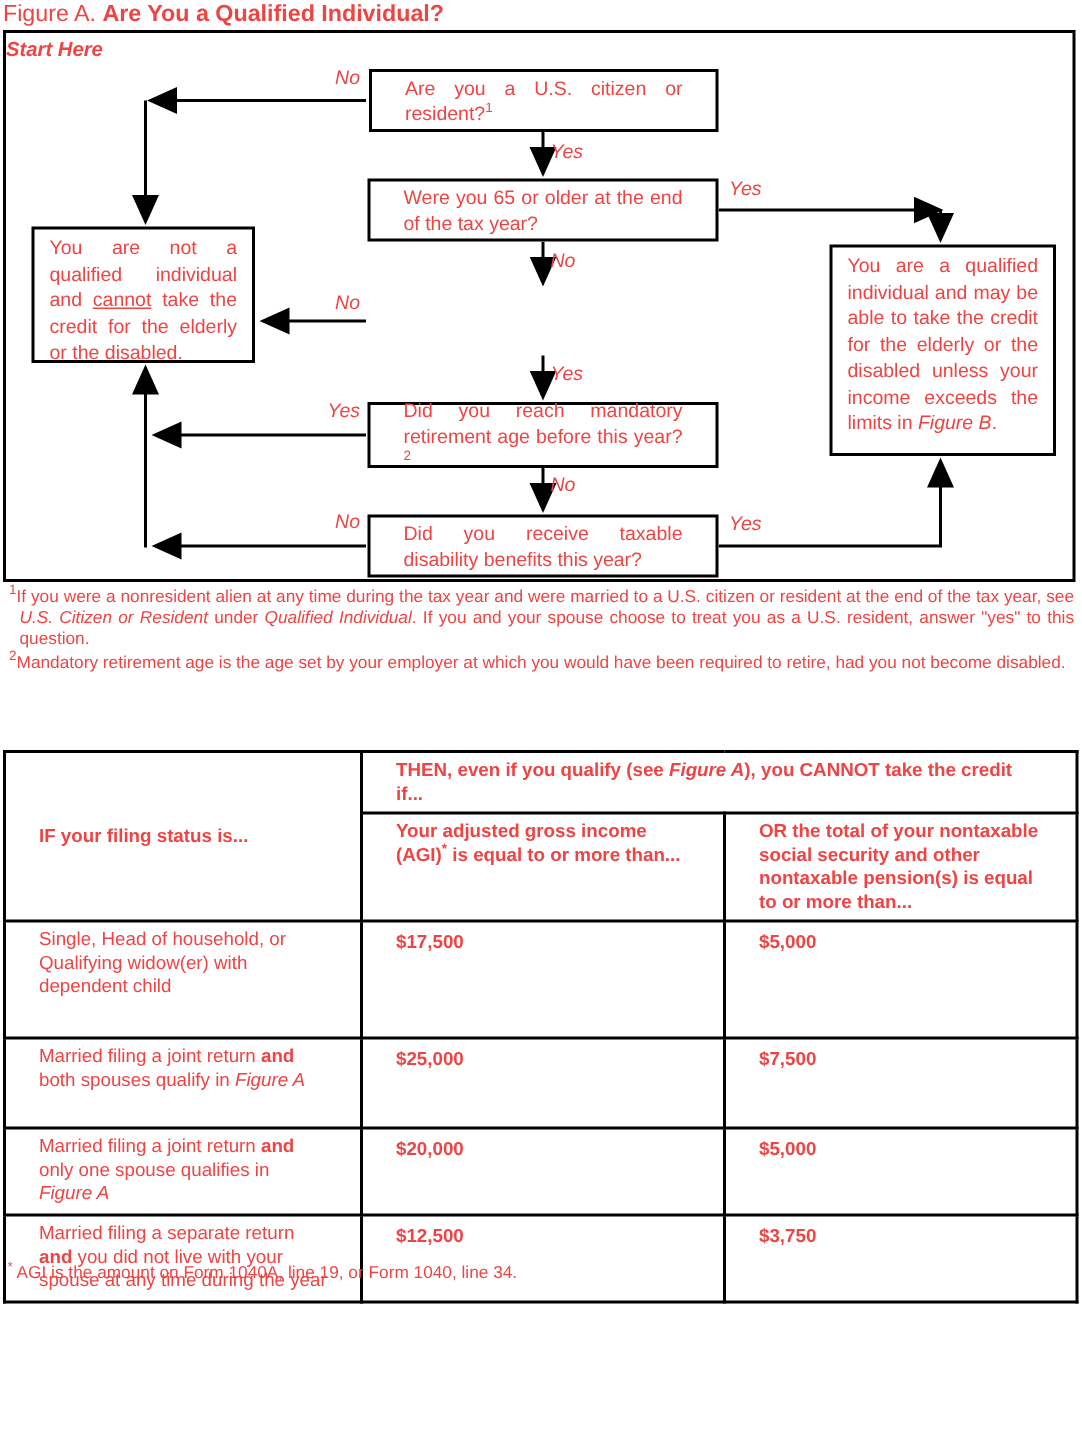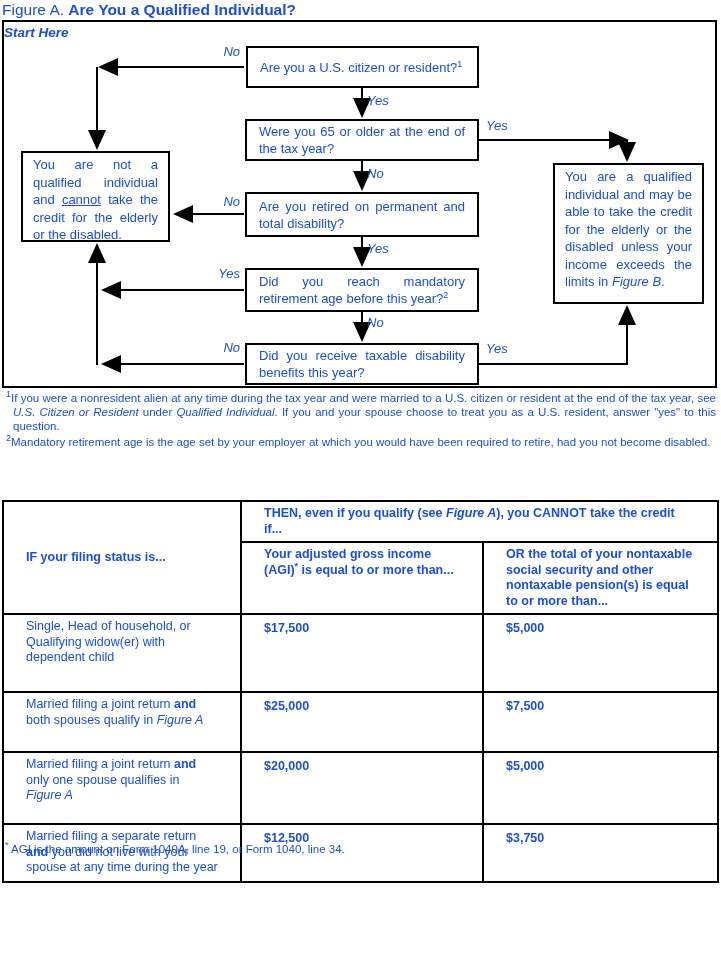--- a/index.html
+++ b/index.html
@@ -1,30 +1,30 @@
 <!DOCTYPE html>
 <html><head>
 <meta charset="utf-8">
 <style>
   html,body{margin:0;padding:0;background:#fff;}
-  #page{position:relative;width:721px;height:963px;background:#fff;color:#1d4ed8;
+  #page{position:relative;width:721px;height:963px;background:#fff;color:#ef4444;
         font-family:"Liberation Sans", sans-serif;overflow:hidden;}
   .fig-heading{position:absolute;left:2px;font-size:15.5px;white-space:nowrap;}
   .fig-heading .fig-lbl{font-weight:400;}
   .fig-heading .fig-ttl{font-weight:700;}
 
   
   #flow{position:absolute;left:2px;top:20px;width:715px;height:368px;
         border:2px solid #000;box-sizing:border-box;}
   #flow .start{position:absolute;left:0;right:0;top:3px;
         font-weight:700;font-style:italic;font-size:13.5px;}
   .node{position:absolute;border:2px solid #000;box-sizing:border-box;background:#fff;
         font-size:13px;display:flex;flex-direction:column;justify-content:center;}
   .node .txt{text-align:justify;}
-  .node-q{padding:2px 12px;line-height:17px;}
+  .node-q{padding:2px 22px;line-height:17px;}
   .node-side{padding:3px 10px;line-height:17.5px;}
   #node-q1{left:242px;top:24px;width:233px;height:42px;}
   #node-q2{left:241px;top:97px;width:234px;height:42px;}
   #node-q3{left:241px;top:170px;width:234px;height:45px;}
   #node-q4{left:241px;top:246px;width:234px;height:44px;}
   #node-q5{left:241px;top:321px;width:234px;height:42px;}
   #node-notq{left:17px;top:129px;width:149px;height:91px;justify-content:flex-start;}
   #node-qual{left:549px;top:141px;width:151px;height:141px;justify-content:flex-start;}
   .u{text-decoration:underline;}
   .it{font-style:italic;}
@@ -93,23 +93,20 @@
       <line x1="93" y1="343" x2="93" y2="224" marker-end="url(#ah)"></line>
       <polyline points="475,342 623,342 623,286" marker-end="url(#ah)"></polyline>
     </svg>
 
     <div class="node node-q" id="node-q1">
       <div class="txt"><span>Are you a U.S. citizen or resident?</span><sup>1</sup></div>
     </div>
     <div class="node node-q" id="node-q2">
       <div class="txt">Were you 65 or older at the end of the tax year?</div>
     </div>
-    <div class="node node-q" id="node-q3">
-      <div class="txt">Are you retired on permanent and total disability?</div>
-    </div>
     <div class="node node-q" id="node-q4">
       <div class="txt"><span>Did you reach mandatory retirement age before this year?</span><sup>2</sup></div>
     </div>
     <div class="node node-q" id="node-q5">
       <div class="txt">Did you receive taxable disability benefits this year?</div>
     </div>
 
     <div class="node node-side" id="node-notq">
       <div class="txt"><span>You are not a qualified individual and </span><span class="u">cannot</span><span> take the credit for the elderly or the disabled.</span></div>
     </div>
@@ -165,21 +162,21 @@
     <tr style="height:78px;">
       <td><span>Single, Head of household, or Qualifying widow(er) with dependent child</span><b></b><span></span><i></i></td>
       <td class="amt">$17,500</td>
       <td class="amt">$5,000</td>
     </tr>
     <tr style="height:60px;">
       <td><span>Married filing a joint return </span><b>and</b><span> both spouses qualify in </span><i>Figure A</i></td>
       <td class="amt">$25,000</td>
       <td class="amt">$7,500</td>
     </tr>
-    <tr style="height:72px;">
+    <tr style="height:58px;">
       <td><span>Married filing a joint return </span><b>and</b><span> only one spouse qualifies in </span><i>Figure A</i></td>
       <td class="amt">$20,000</td>
       <td class="amt">$5,000</td>
     </tr>
     <tr style="height:58px;">
       <td><span>Married filing a separate return </span><b>and</b><span> you did not live with your spouse at any time during the year</span><i></i></td>
       <td class="amt">$12,500</td>
       <td class="amt">$3,750</td>
     </tr>
   </tbody>

